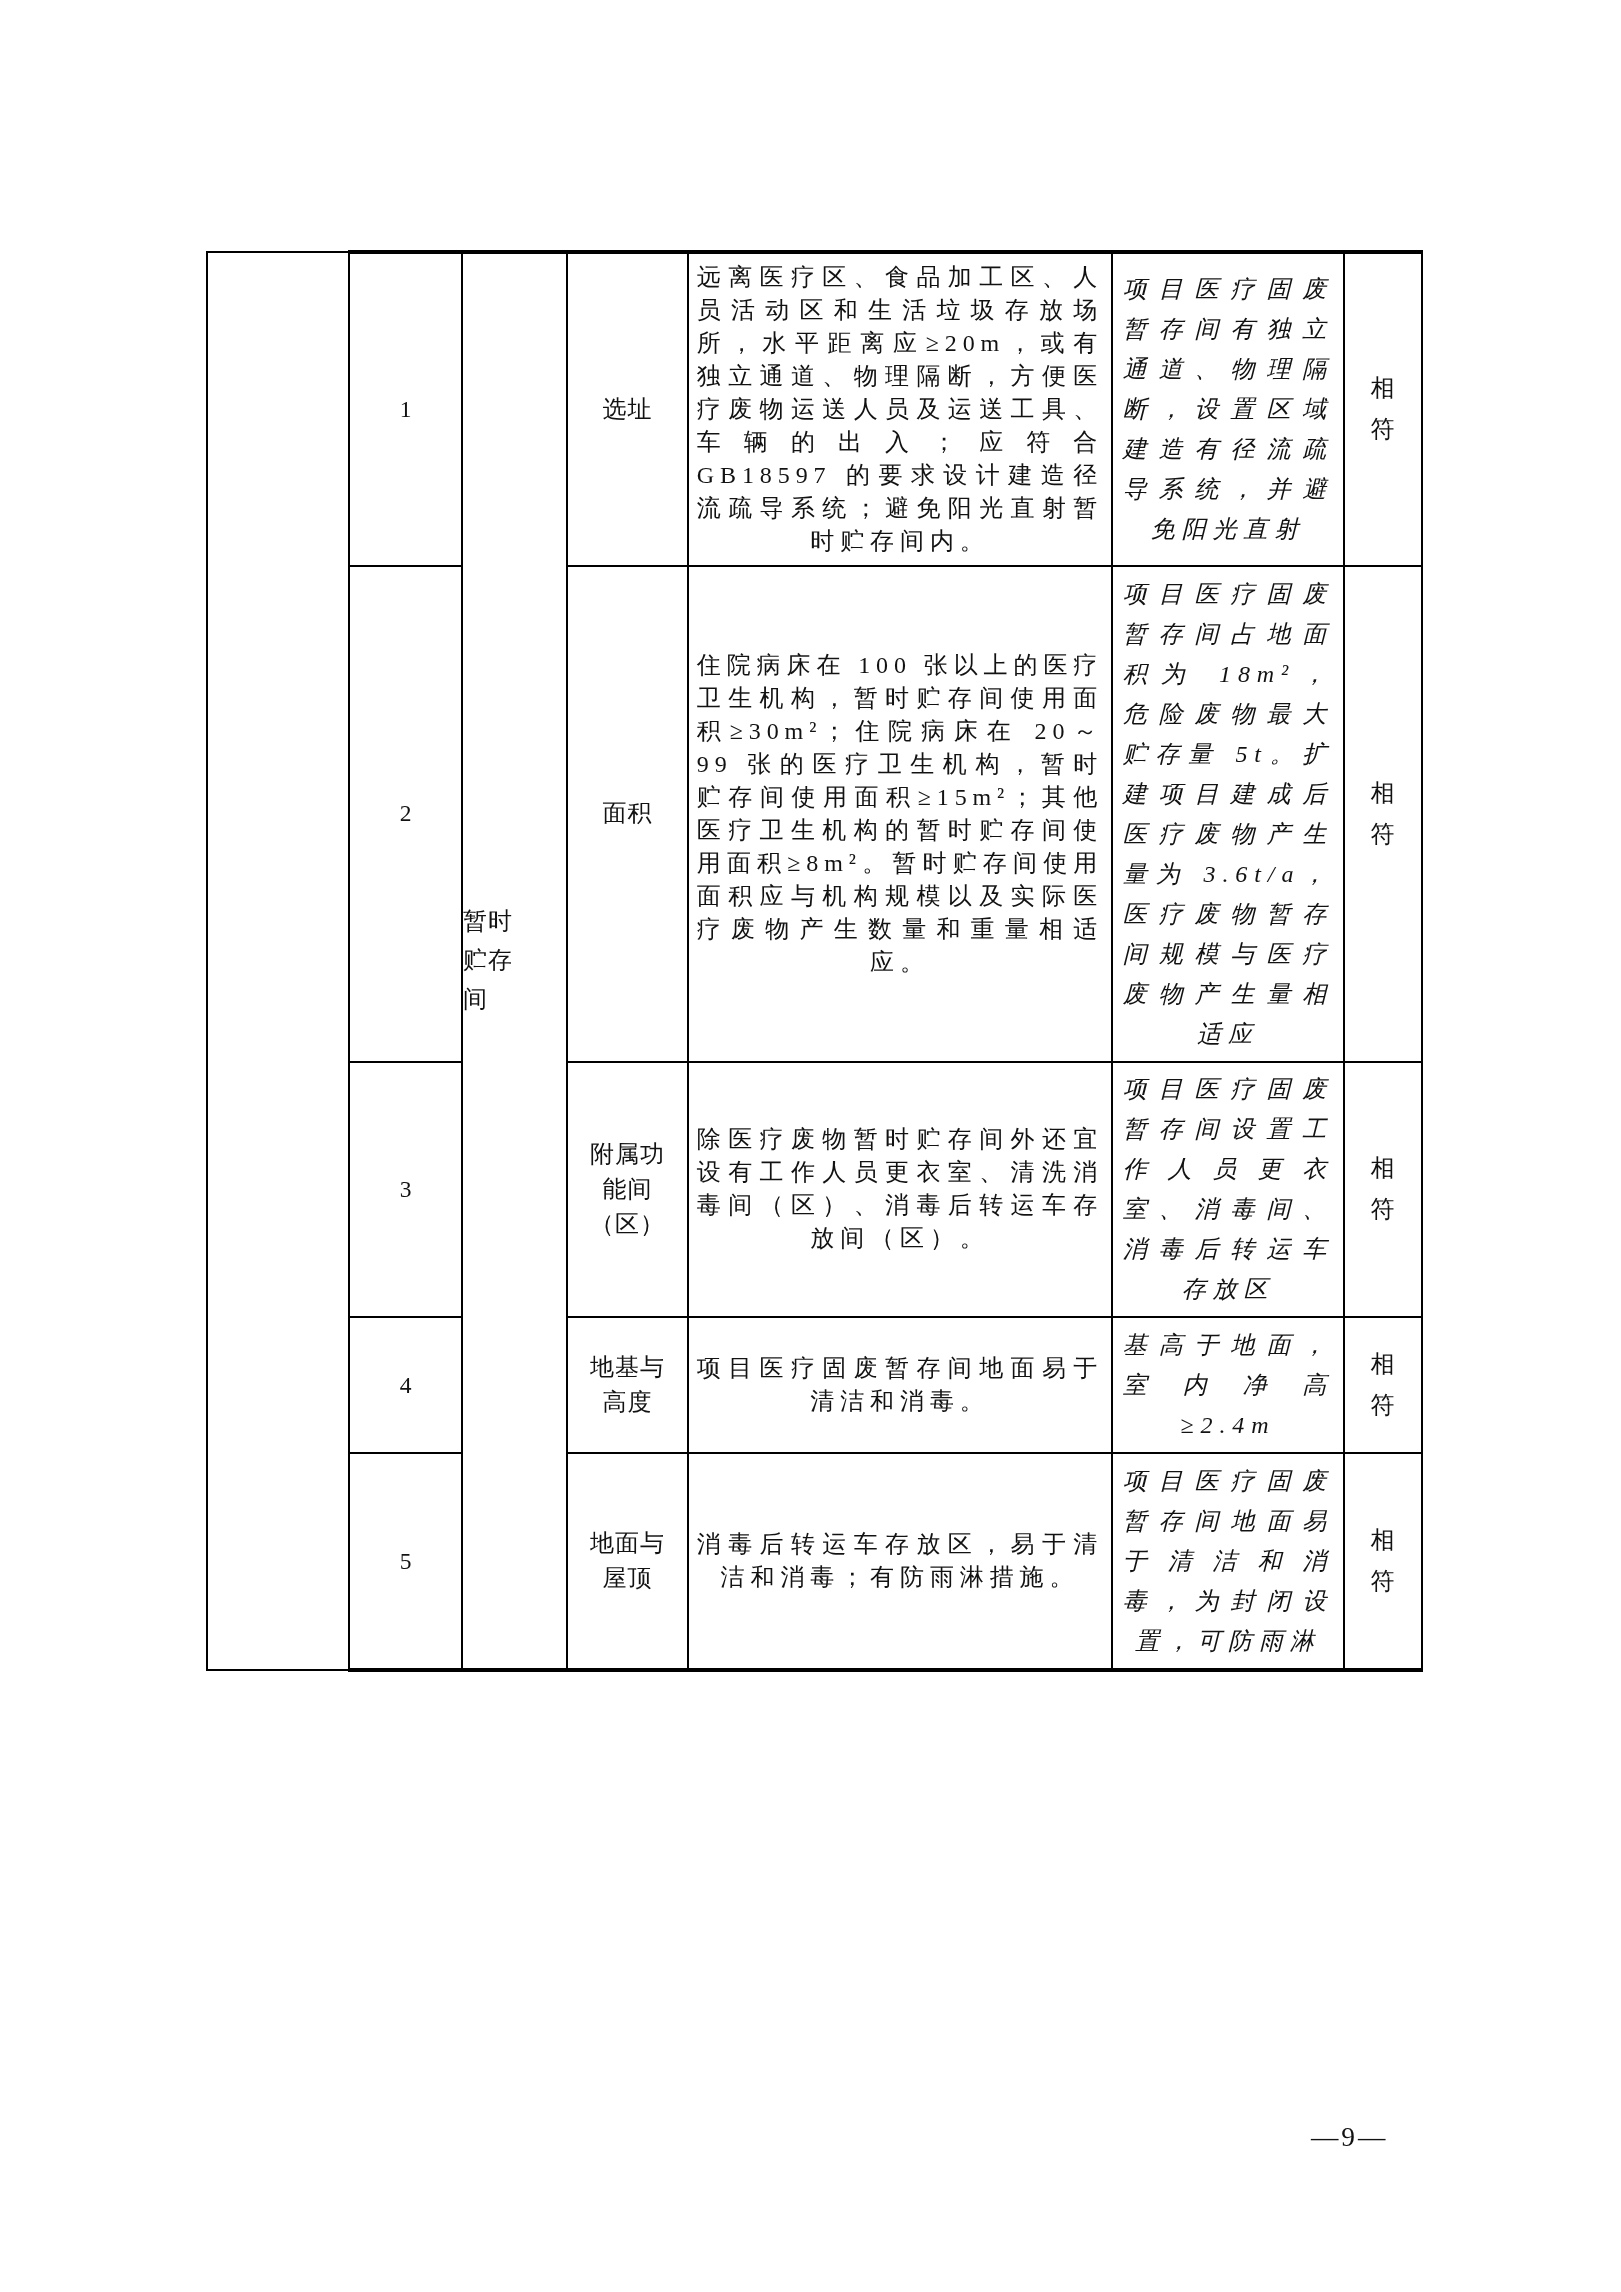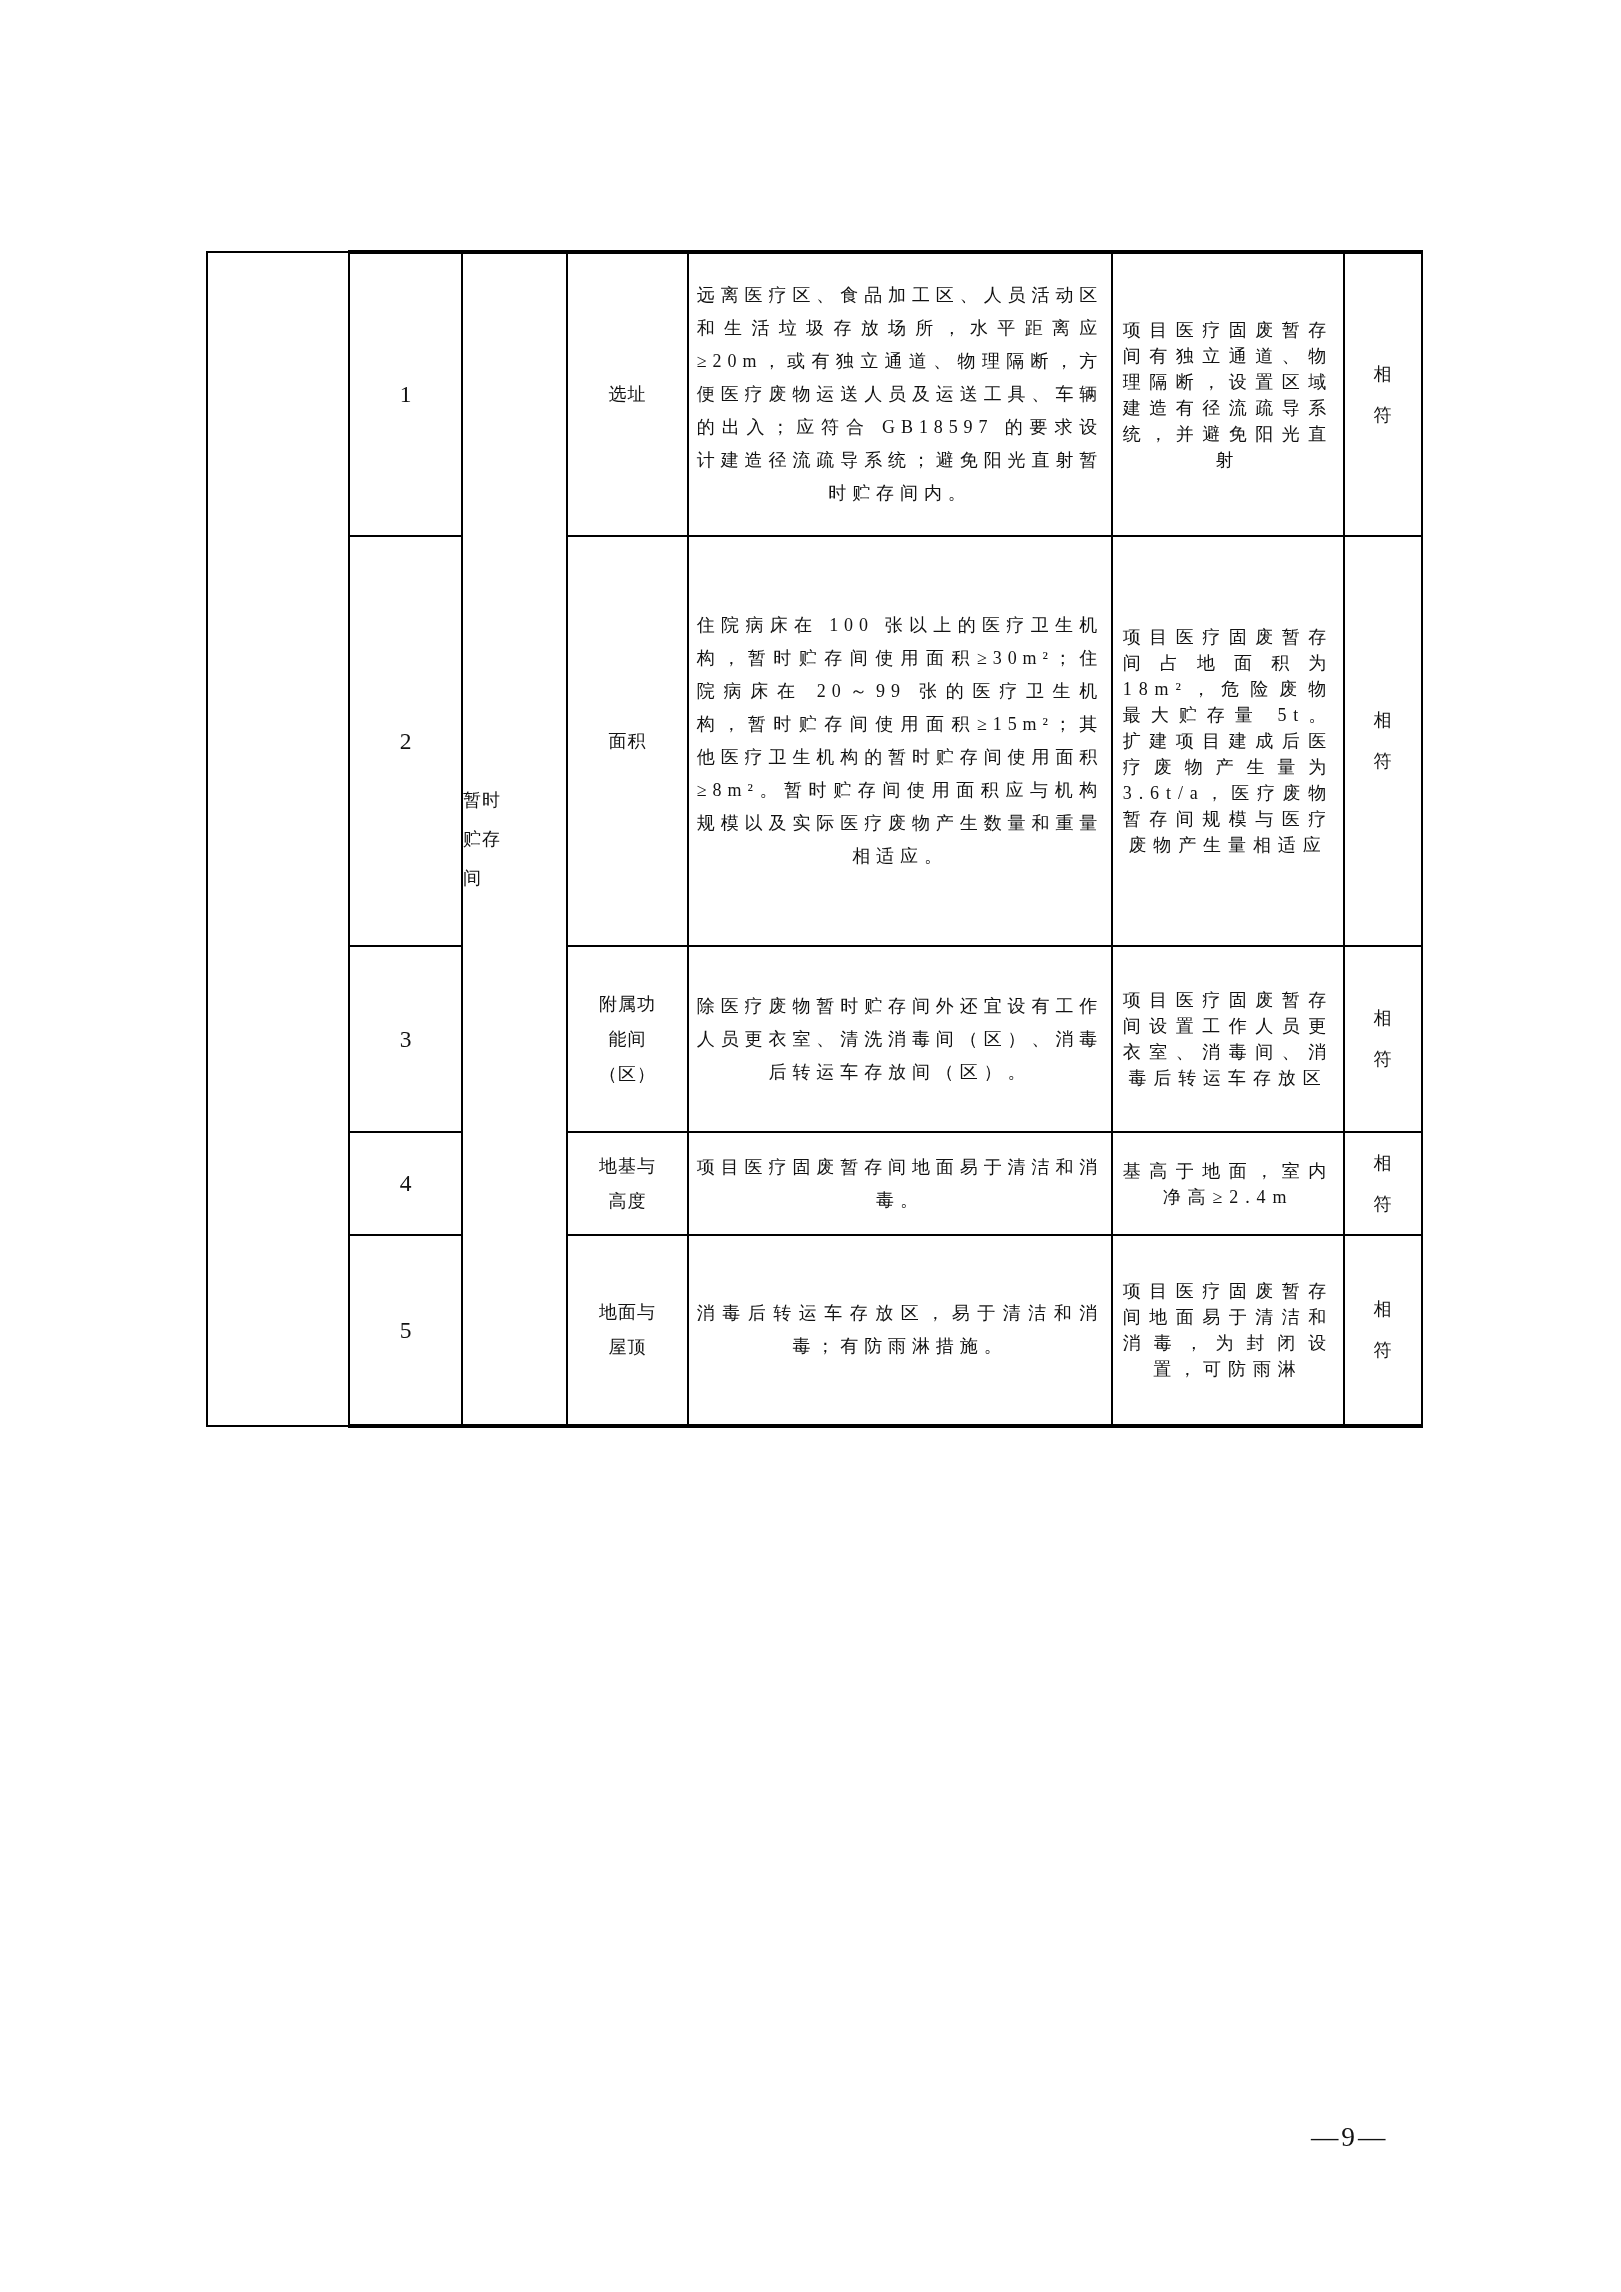--- a/index.html
+++ b/index.html
@@ -14,21 +14,21 @@
   table.doc-table{
     position:absolute;
     left:206px;top:250px;
     border-collapse:collapse;
     table-layout:fixed;
     width:1215px;
   }
   td{
     border:2px solid #000;
     vertical-align:middle;
-    font-size:18px;
+    font-size:24px;
     padding:0;
     box-sizing:border-box;
     overflow:hidden;
   }
   tr.r1{height:284px;}
   tr.r2{height:410px;}
   tr.r3{height:186px;}
   tr.r4{height:103px;}
   tr.r5{height:191px;}
   
@@ -59,23 +59,24 @@
     text-align-last:center;
     text-justify:inter-character;
     line-height:33px;
     letter-spacing:5.9px;
     padding:6.9px 7.8px;
   }
   td.c-act{
     text-align:justify;
     text-align-last:center;
     text-justify:inter-character;
-    line-height:26px;
+    line-height:40px;
     letter-spacing:6.9px;
     padding:6.9px 9.8px;
+    font-style:italic;
   }
   td.c-status{
     text-align:center;
     white-space:pre-line;
     line-height:41px;
     letter-spacing:1px;
   }
   .page-number{
     position:absolute;
     top:2122px;

